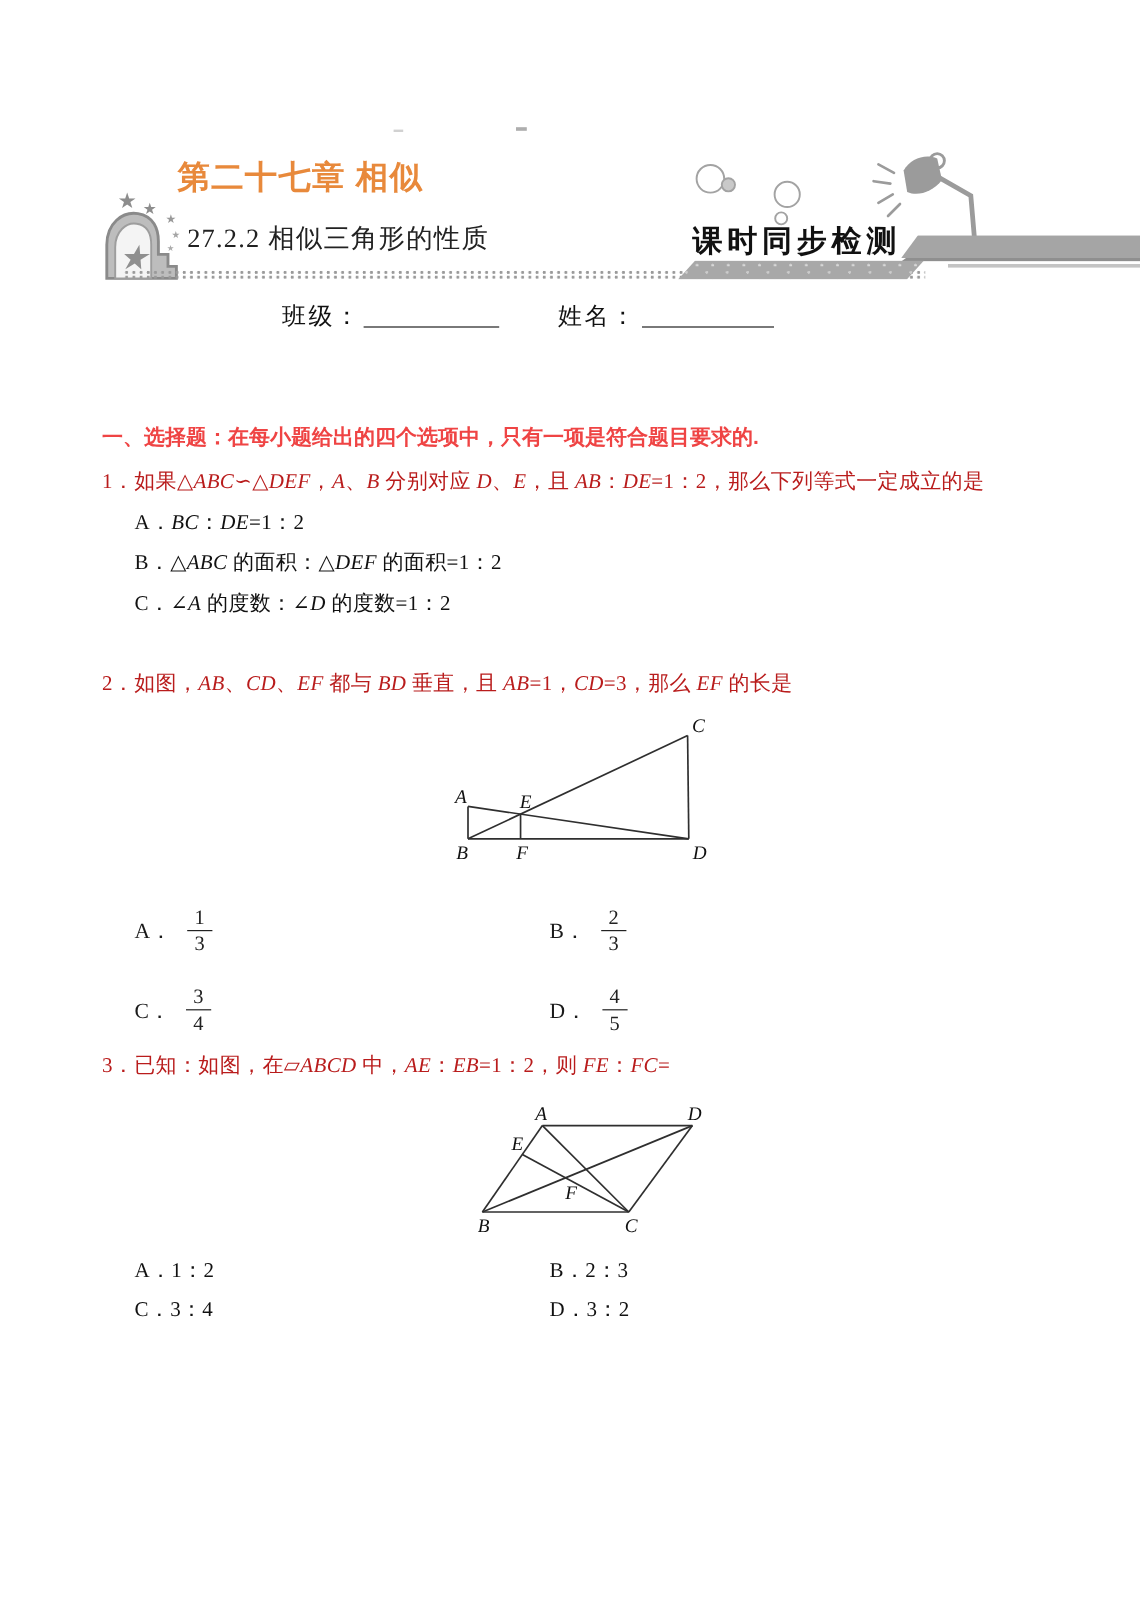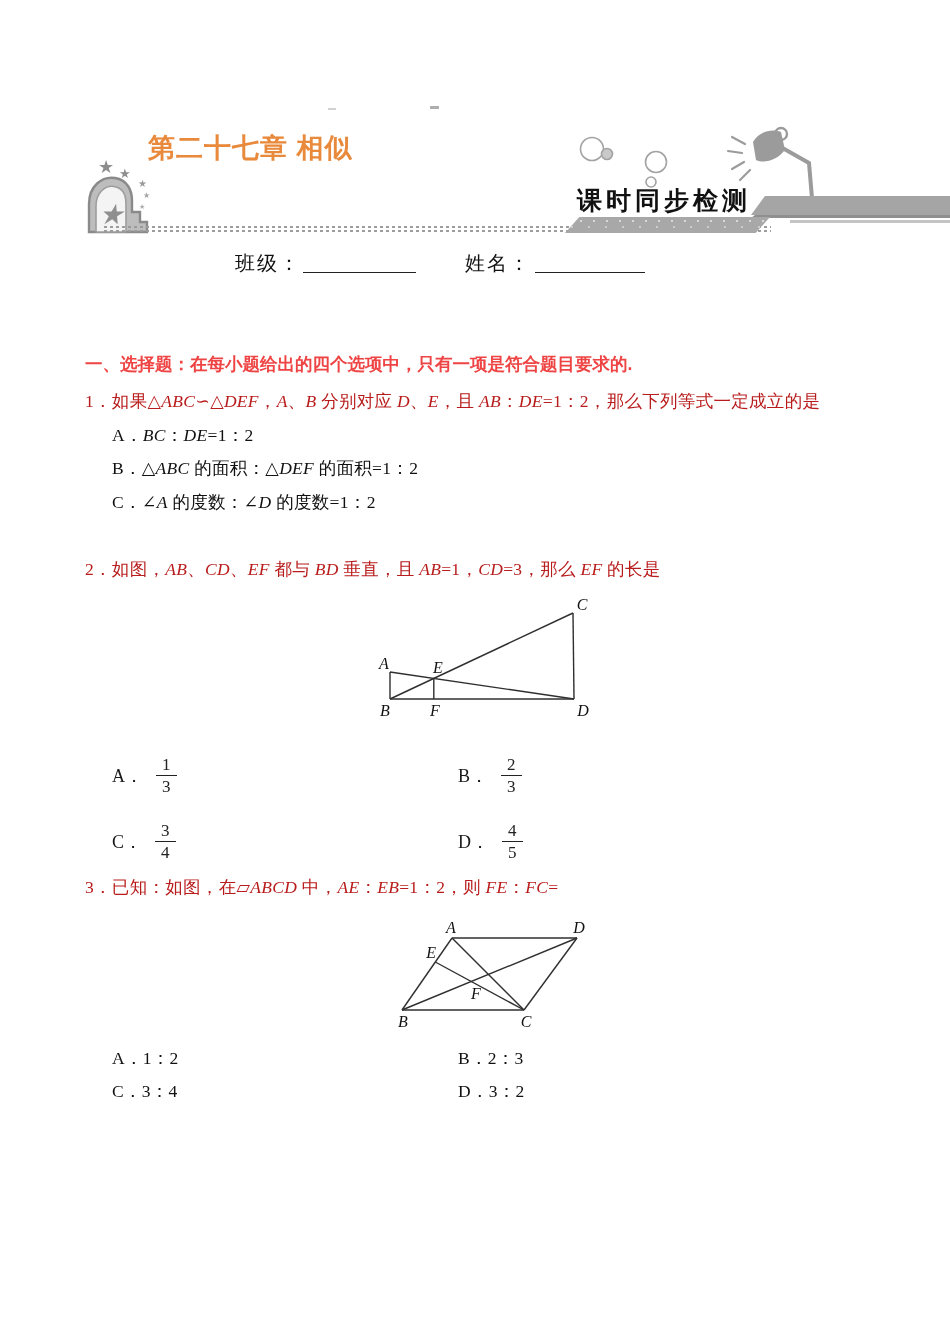--- a/index.html
+++ b/index.html
@@ -61,20 +61,21 @@
 </style>
 </head>
 <body>
 
 <div class="page">
 
   <div class="abs stray-mark" style="left:328px;top:108px;width:8px;height:2px;opacity:.45"></div>
   <div class="abs stray-mark" style="left:430px;top:106px;width:9px;height:3px;opacity:.8"></div>
 
   <div class="abs chapter">第二十七章 相似</div>
+  <div class="abs lesson">27.2.2  相似三角形的性质</div>
 
   <svg class="abs" style="left:86px;top:168px" width="66" height="66" viewBox="0 0 66 66">
     <path d="M3,64 L3,36 C3,18 16,8 29,10 C42,12 46,23 46,33 L46,44 L54,44 L54,54 L61,54 L61,64 Z" fill="#bdbdbd" stroke="#8a8a8a" stroke-width="2.4"></path>
     <path d="M10,64 L10,38 C10,25 19,17 28,18.5 C38,20 40,28 40,36 L40,64 Z" fill="#f4f4f4" stroke="#9d9d9d" stroke-width="1.6"></path>
     <text x="25" y="56" text-anchor="middle" font-size="28" font-style="normal" fill="#8f8f8f">★</text>
   </svg>
   <div class="abs star" style="left:98px;top:158px;font-size:18px">★</div>
   <div class="abs star" style="left:119px;top:167px;font-size:13px">★</div>
   <div class="abs star" style="left:138px;top:179px;font-size:10px;color:#999">★</div>
   <div class="abs star" style="left:143px;top:192px;font-size:8px;color:#a5a5a5">★</div>

